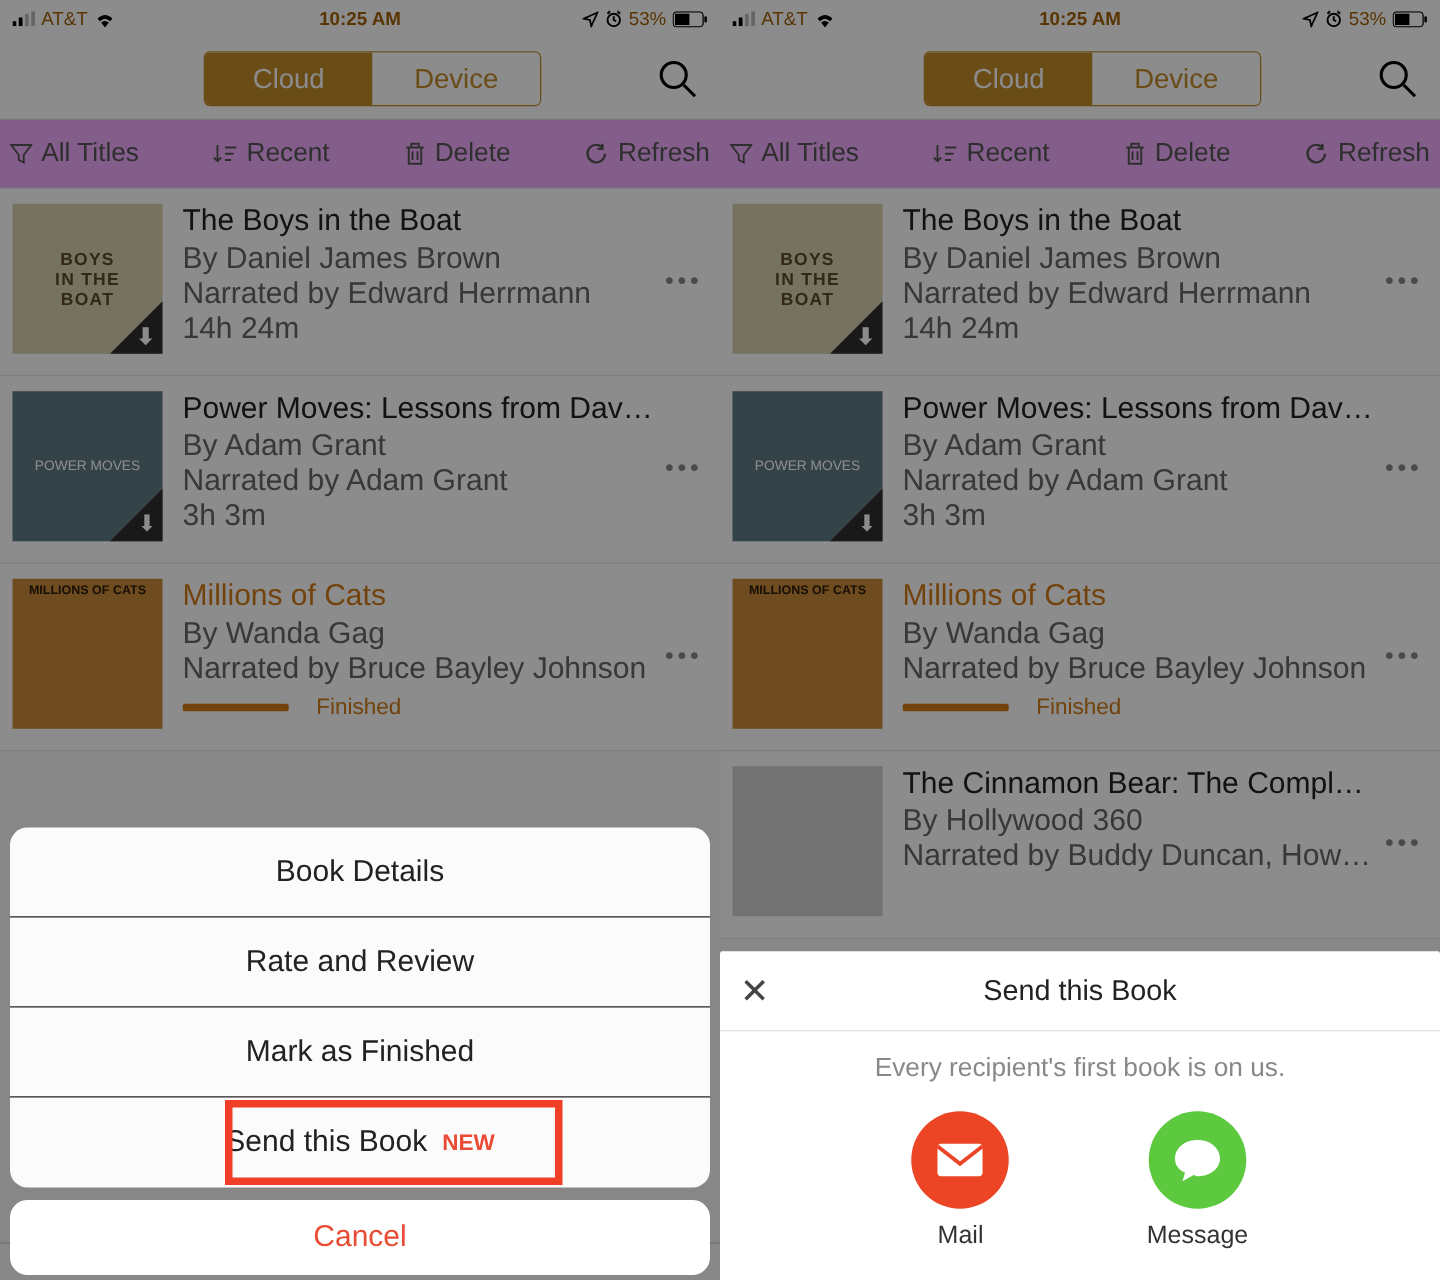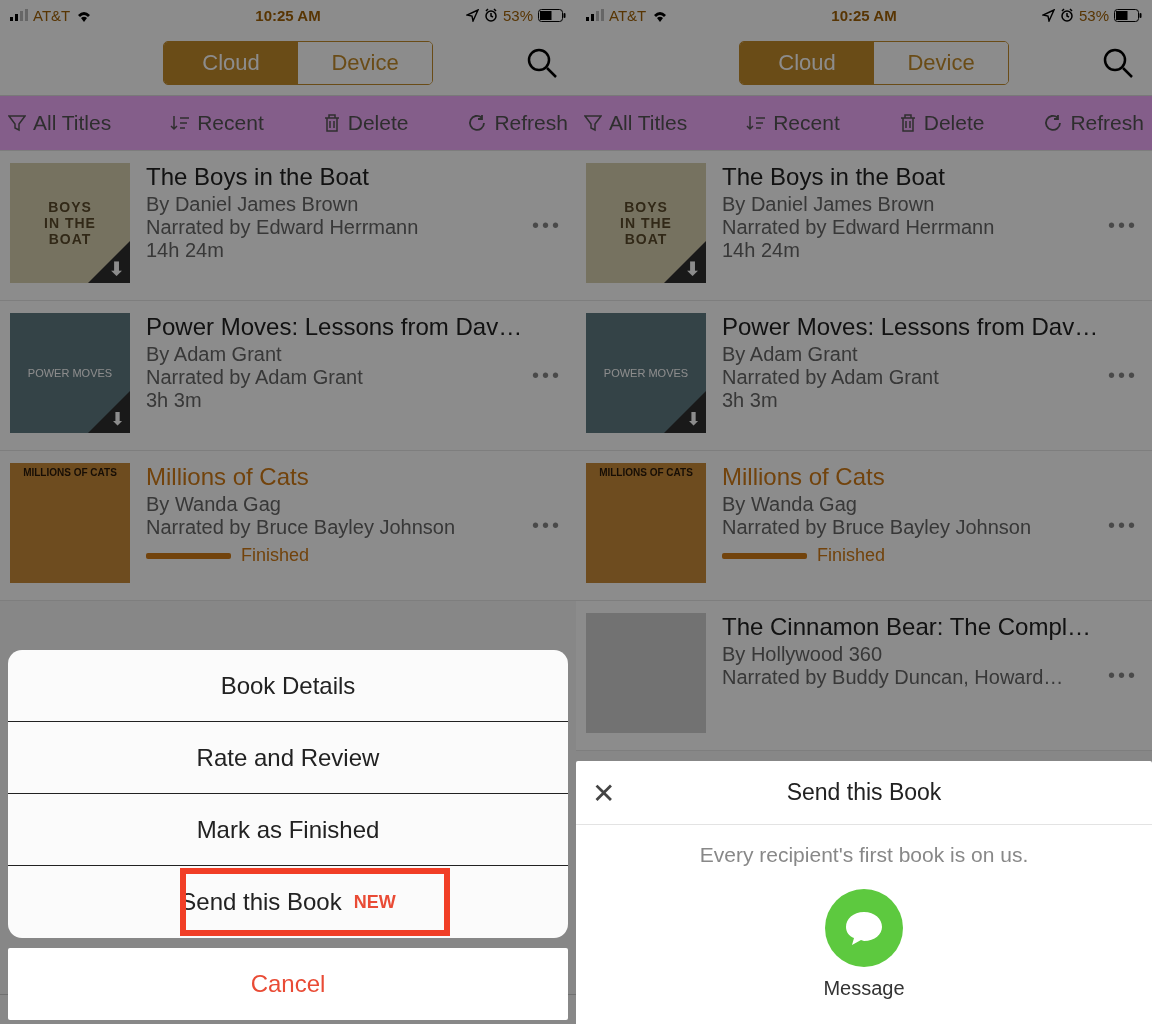--- a/index.html
+++ b/index.html
@@ -18,31 +18,31 @@
   .toolbar { height: 55px; background: #f0abfc; display: flex; align-items: center; padding: 0 8px; border-bottom: 1px solid #e3e3e3; color: #555; font-size: 21px; justify-content: space-between; }
   .tb-item { display: flex; align-items: center; gap: 7px; }
   .booklist { background: #fff; }
   .book-row { display: flex; padding: 12px 10px; border-bottom: 1px solid #e6e6e6; align-items: flex-start; min-height: 150px; }
   .cover { width: 120px; height: 120px; background: #bbb; position: relative; flex-shrink: 0; margin-right: 16px; display:flex; align-items:center; justify-content:center; text-align:center; font-size:14px; color:#fff; }
   .cover .dl-triangle { position: absolute; right: 0; bottom: 0; width: 0; height: 0; border-left: 42px solid transparent; border-bottom: 42px solid #2f2f2f; }
   .cover .dl-arrow { position: absolute; right: 5px; bottom: 3px; color: #fff; font-size: 18px; }
   .book-info { flex: 1; overflow: hidden; }
   .book-title { font-size: 24px; color: #222; white-space: nowrap; overflow: hidden; text-overflow: ellipsis; margin-bottom: 2px;}
   .book-title.accent { color: #cf7a16; }
-  .book-author, .book-narr, .book-duration { font-size: 20px; color: #666; white-space: nowrap; overflow: hidden; text-overflow: ellipsis; }
-  .finished-row { display: flex; align-items: center; gap: 10px; margin-top: 6px; }
+  .book-author, .book-narr, .book-duration { font-size: 24px; color: #666; white-space: nowrap; overflow: hidden; text-overflow: ellipsis; }
+  .finished-row { display: flex; align-items: center; gap: 22px; margin-top: 6px; }
   .finished-bar { width: 85px; height: 6px; background: #cf7a16; border-radius: 2px; }
   .finished-label { color: #cf7a16; font-size: 18px; }
   .more-dots { align-self: center; color: #888; font-size: 20px; letter-spacing: 3px; padding: 0 4px; }
   .actionsheet { position: absolute; left: 8px; right: 8px; bottom: 4px; z-index: 10; }
   .as-group { background: rgba(255,255,255,0.97); border-radius: 14px; overflow: hidden; margin-bottom: 10px; }
   .as-item { height: 72px; display: flex; align-items: center; justify-content: center; font-size: 24px; color: #222; border-bottom: 1px solid #222; position: relative; }
   .as-item:last-child { border-bottom: none; }
   .as-item .new-badge { color: #e94b35; font-size: 18px; font-weight: 600; margin-left: 12px; }
-  .as-cancel { background: #fff; border-radius: 2px; height: 72px; display: flex; align-items: center; justify-content: center; font-size: 24px; color: #e94b35; }
+  .as-cancel { background: #fff; border-radius: 14px; height: 60px; display: flex; align-items: center; justify-content: center; font-size: 24px; color: #e94b35; }
   .red-highlight { position: absolute; border: 6px solid #f13e26; left: 172px; right: 118px; top: 2px; bottom: 2px; pointer-events: none; }
   .tabbar { position: absolute; bottom: 0; left: 0; right: 0; height: 30px; background: #f7f7f7; display: flex; justify-content: space-around; align-items: center; font-size: 13px; color: #666; border-top: 1px solid #ccc; }
   .tabbar .active { color: #cf7a16; }
   .share-sheet { position: absolute; left: 0; right: 0; bottom: 0; background: #fff; z-index: 10; border-top-left-radius: 2px; border-top-right-radius: 2px; }
   .share-header { height: 64px; display: flex; align-items: center; justify-content: center; position: relative; border-bottom: 1px solid #e3e3e3; font-size: 23px; color: #222; }
   .share-close { position: absolute; left: 16px; top: 50%; transform: translateY(-50%); font-size: 28px; color: #444; }
   .share-sub { text-align: center; color: #888; font-size: 21px; padding: 18px 10px 10px; }
   .share-options { display: flex; justify-content: center; gap: 110px; padding: 12px 0 24px; }
   .share-opt { display: flex; flex-direction: column; align-items: center; gap: 10px; }
   .share-circle { width: 78px; height: 78px; border-radius: 50%; display: flex; align-items: center; justify-content: center; }
@@ -359,20 +359,29 @@
     </div>
 
     <div class="share-sheet">
       <div class="share-header">
         <span class="share-close">✕</span>
         <span>Send this Book</span>
       </div>
       <div class="share-sub">Every recipient's first book is on us.</div>
       <div class="share-options">
         <div class="share-opt">
+          <div class="share-circle mail">
+            <svg width="40" height="30" viewBox="0 0 40 30">
+                <rect x="2" y="2" width="36" height="26" rx="3" fill="#fff"></rect>
+                <path d="M2 4 L20 18 L38 4" stroke="#ec4526" stroke-width="3" fill="none"></path>
+              </svg>
+          </div>
+          <div class="share-label">Mail</div>
+        </div>
+        <div class="share-opt">
           <div class="share-circle msg">
             <svg width="42" height="40" viewBox="0 0 42 40">
                 <path d="M21 4 C10 4 3 11 3 19 C3 24 6 28 11 30 L9 37 L18 32 C19 32 20 33 21 33 C32 33 39 26 39 19 C39 11 32 4 21 4 Z" fill="#fff"></path>
               </svg>
           </div>
           <div class="share-label">Message</div>
         </div>
       </div>
     </div>
   </div>

